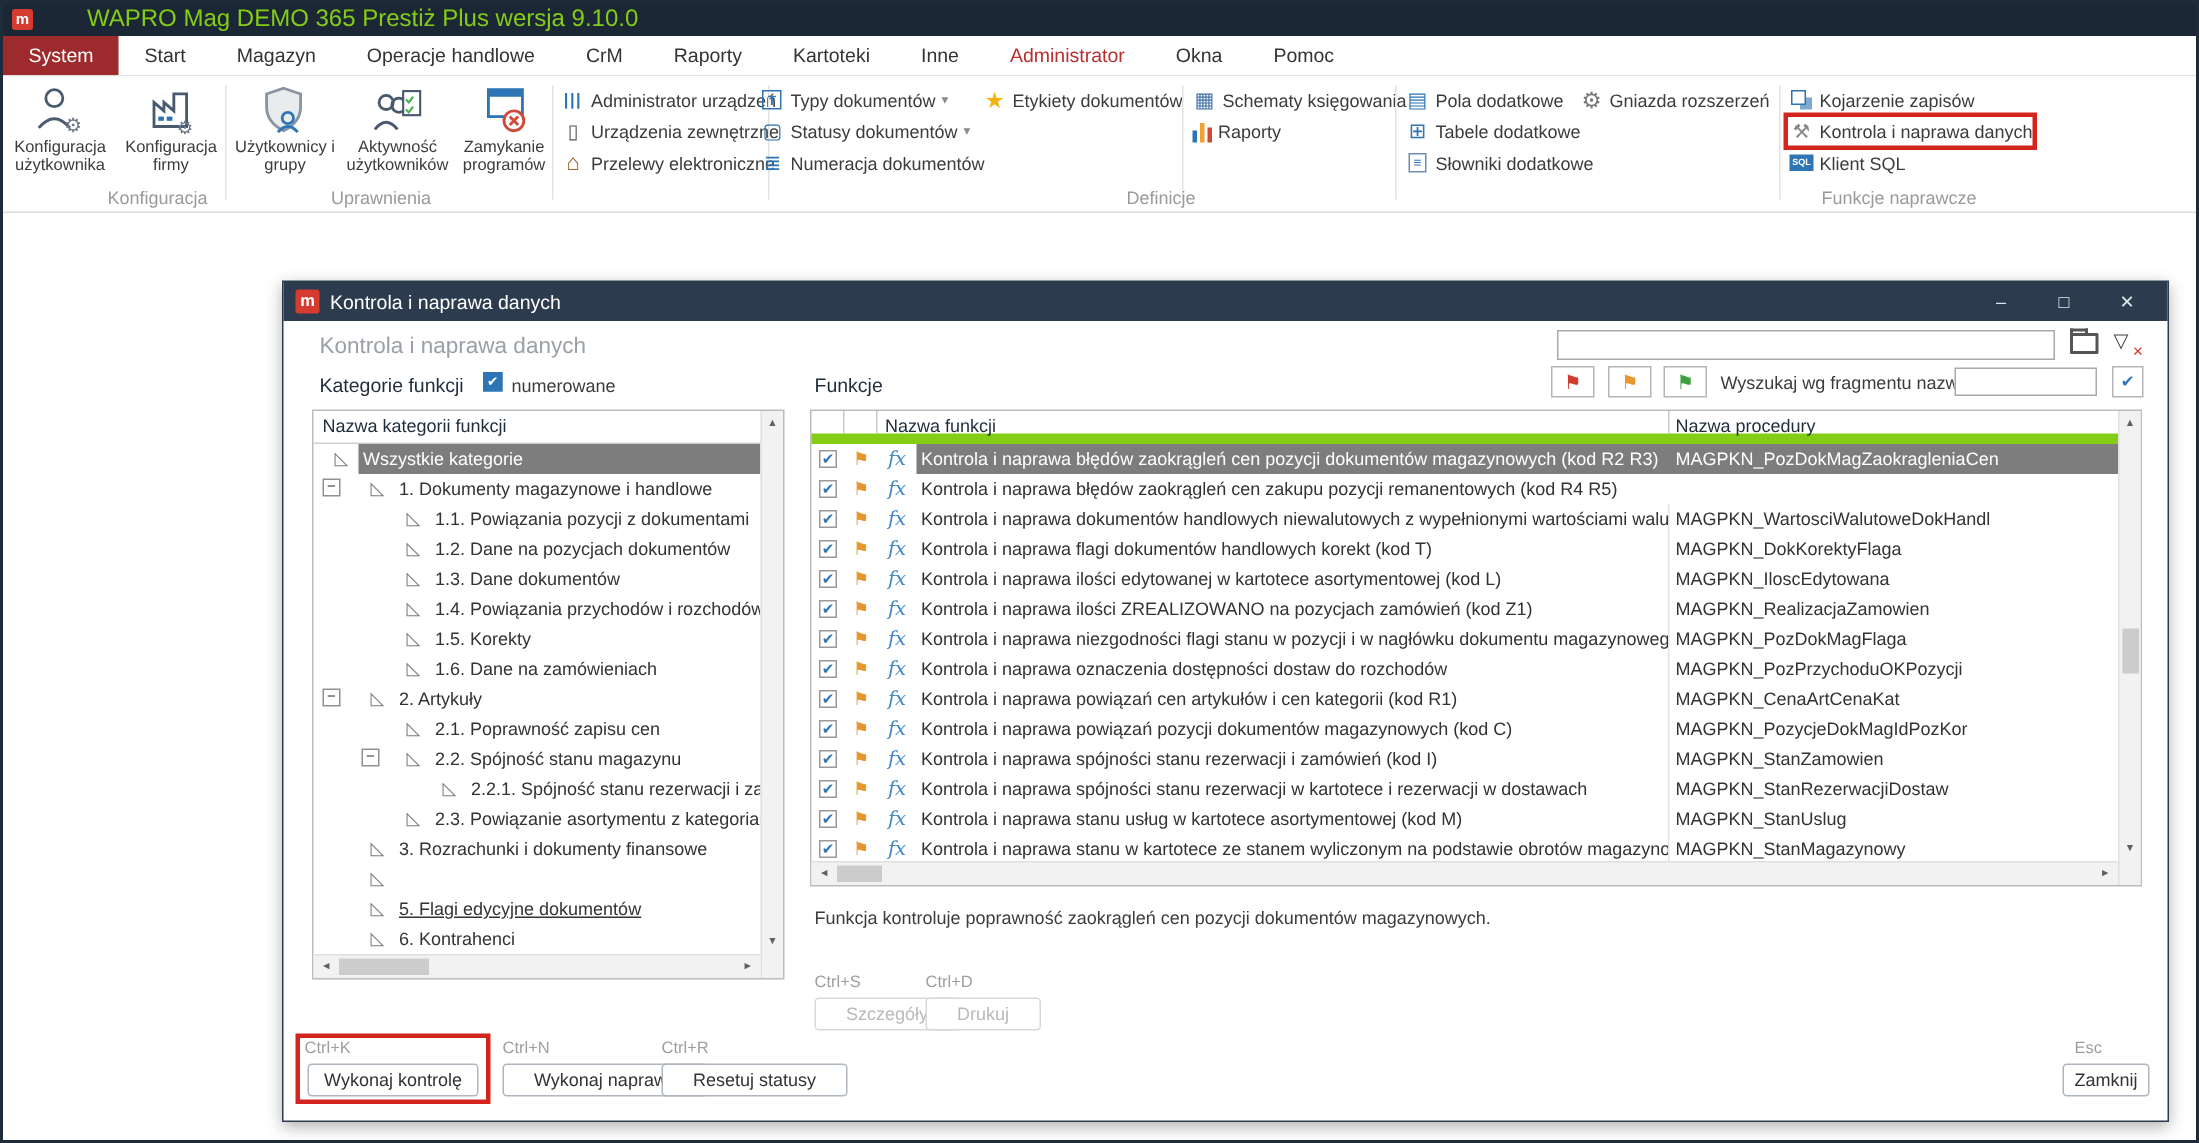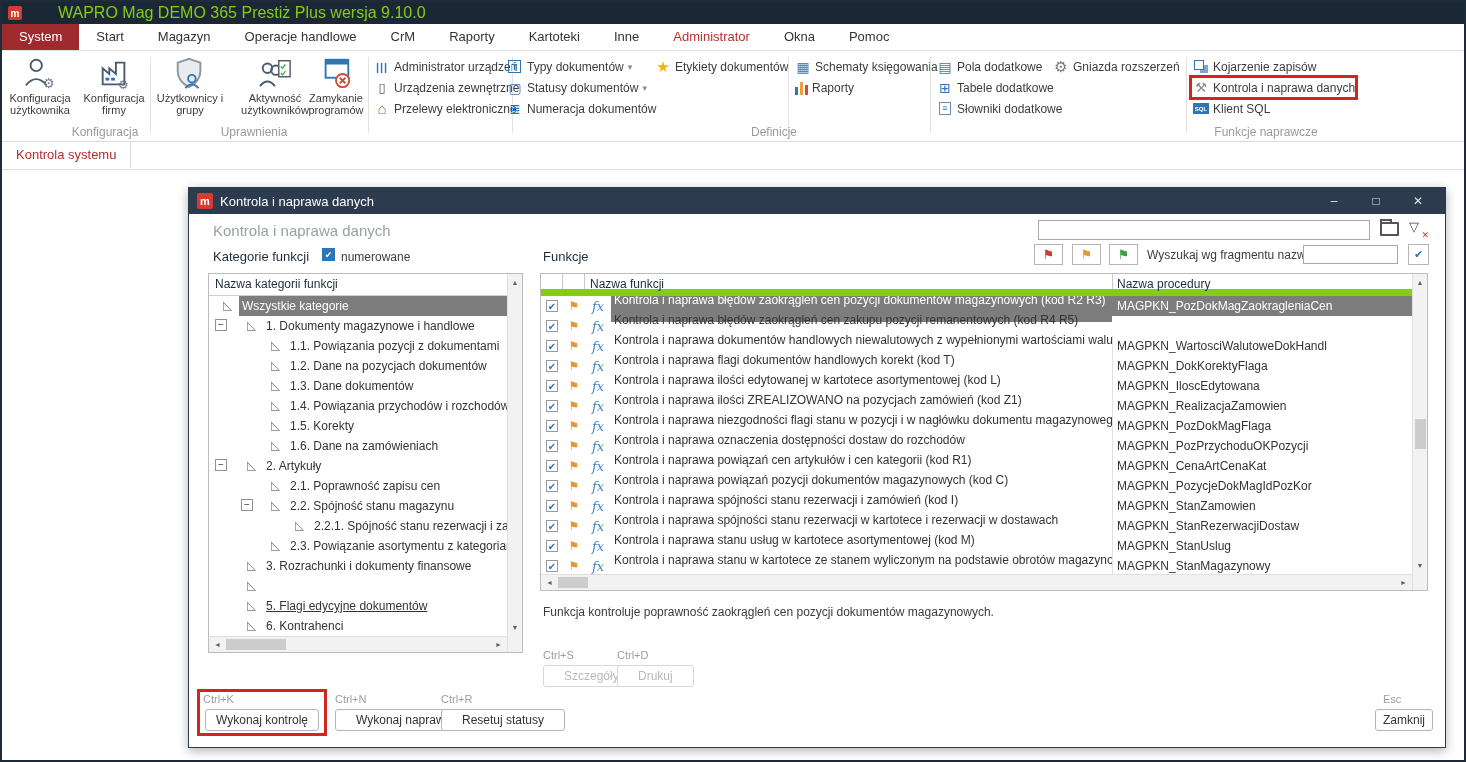--- a/index.html
+++ b/index.html
@@ -115,21 +115,21 @@
   .thead { position:absolute; left:0; top:0; right:15px; height:22px; border-bottom:7px solid #84cc16; display:flex; font-size:12px; color:#1e2c3c; }
   .c-h1,.c-h2 { width:22px; border-right:1px solid #c9c9c9; height:100%; }
   .c-hname { flex:1; line-height:21px; padding-left:5px; }
   .c-hproc { flex:0 0 300px; border-left:1px solid #c9c9c9; line-height:21px; padding-left:4px; }
   .tbody { position:absolute; left:0; top:22px; right:15px; bottom:16px; overflow:hidden; }
   .frow { display:flex; height:20px; align-items:center; }
   .c-cb { width:22px; flex:0 0 22px; display:flex; justify-content:center; }
   .c-cb .cb { width:12px; height:12px; }
   .c-flag { width:22px; flex:0 0 22px; text-align:center; color:#e8962e; font-size:12px; }
   .c-fx { width:26px; flex:0 0 26px; text-align:center; color:#3f87c9; font-style:italic; font-family:"DejaVu Serif",serif; font-size:13px; }
-  .c-name { flex:1; min-width:0; white-space:nowrap; overflow:hidden; height:32px; line-height:20px; padding:0 3px; color:#333; font-size:12px; }
+  .c-name { flex:1; min-width:0; white-space:nowrap; overflow:hidden; height:20px; line-height:20px; padding:0 3px; color:#333; font-size:12px; }
   .c-proc { flex:0 0 300px; border-left:1px solid #e3e3e3; white-space:nowrap; overflow:hidden; height:20px; line-height:20px; padding-left:4px; color:#333; font-size:12px; }
   .rsel .c-name,.rsel .c-proc { background:#7d7d7d; color:#fff; border-left-color:#7d7d7d; }
 
   .descr { position:absolute; left:354px; top:417px; font-size:12px; color:#3c3c3c; }
 
   .shortcut { position:absolute; color:#9e9e9e; font-size:11px; }
   .btn { position:absolute; height:22px; padding:0 20px; background:#fff; border:1px solid #aeb6bf; border-radius:3px; font-size:12px; color:#333; display:inline-flex; align-items:center; justify-content:center; white-space:nowrap; cursor:default; }
   .btn.disabled { color:#b9b9b9; border-color:#d8d8d8; }
   .hlbox { position:absolute; border:3px solid #d4241e; }
 
@@ -186,21 +186,21 @@
     <div class="bigbtn" style="left:152px;" data-name="ribbon-button-uzytkownicy-i-grupy">
       <span class="bicon" data-name="shield-user-icon">
         <svg viewBox="0 0 36 36" width="34" height="34">
             <path d="M17 3 l12 4 v9 c0 9 -6 14 -12 17 c-6 -3 -12 -8 -12 -17 v-9 z" fill="#e9ecef" stroke="#8a959f" stroke-width="2"></path>
             <circle cx="20" cy="24" r="4" fill="none" stroke="#2e75b6" stroke-width="2"></circle>
             <path d="M13 34 q7 -8 14 0" fill="none" stroke="#2e75b6" stroke-width="2"></path>
           </svg>
       </span>
       <span class="blabel" data-name="ribbon-button-label">Użytkownicy i grupy</span>
     </div>
-    <div class="bigbtn" style="left:234px; width:78px;text-align:center;" data-name="ribbon-button-aktywnosc-uzytkownikow">
+    <div class="bigbtn" style="left:224px; width:78px;text-align:center;" data-name="ribbon-button-aktywnosc-uzytkownikow">
       <span class="bicon" data-name="users-activity-icon">
         <svg viewBox="0 0 36 36" width="34" height="34">
             <circle cx="10" cy="13" r="5" stroke="#4a5a6e" fill="none" stroke-width="2"></circle>
             <circle cx="19" cy="15" r="5" stroke="#4a5a6e" fill="none" stroke-width="2"></circle>
             <path d="M2 32 q8 -10 16 0" stroke="#4a5a6e" fill="none" stroke-width="2"></path>
             <rect x="22" y="5" width="12" height="17" fill="#fff" stroke="#4a5a6e" stroke-width="1.5"></rect>
             <path d="M24 11 l2 2 3 -4 M24 18 l2 2 3 -4" stroke="#4caf50" fill="none" stroke-width="1.5"></path>
           </svg>
       </span>
       <span class="blabel" data-name="ribbon-button-label">Aktywność użytkowników</span>
@@ -302,23 +302,20 @@
           <span class="rlb" data-name="ribbon-item-label">Klient SQL</span>
         </div>
       </div>
 
     <span class="rgrouplabel" style="left:103px;" data-name="ribbon-group-label-konfiguracja">Konfiguracja</span>
     <span class="rgrouplabel" style="left:252px;" data-name="ribbon-group-label-uprawnienia">Uprawnienia</span>
     <span class="rgrouplabel" style="left:772px;" data-name="ribbon-group-label-definicje">Definicje</span>
     <span class="rgrouplabel" style="left:1264px;" data-name="ribbon-group-label-funkcje-naprawcze">Funkcje naprawcze</span>
   </div>
 
-  <div class="tabstrip" data-name="tabstrip">
-    <span class="systab" data-name="tab-kontrola-systemu">Kontrola systemu</span>
-  </div>
 
   <div class="desk" data-name="desk">
     <div class="dialog" data-name="dialog-kontrola-i-naprawa-danych">
 
       <div class="dtitle" data-name="dialog-titlebar">
         <span class="dlogo" data-name="wapro-logo-icon">m</span>
         <span class="dtitletext" data-name="dialog-title">Kontrola i naprawa danych</span>
         <span class="wbtns">
           <span class="wbtn" data-name="minimize-button">–</span>
           <span class="wbtn" data-name="maximize-button">□</span>

